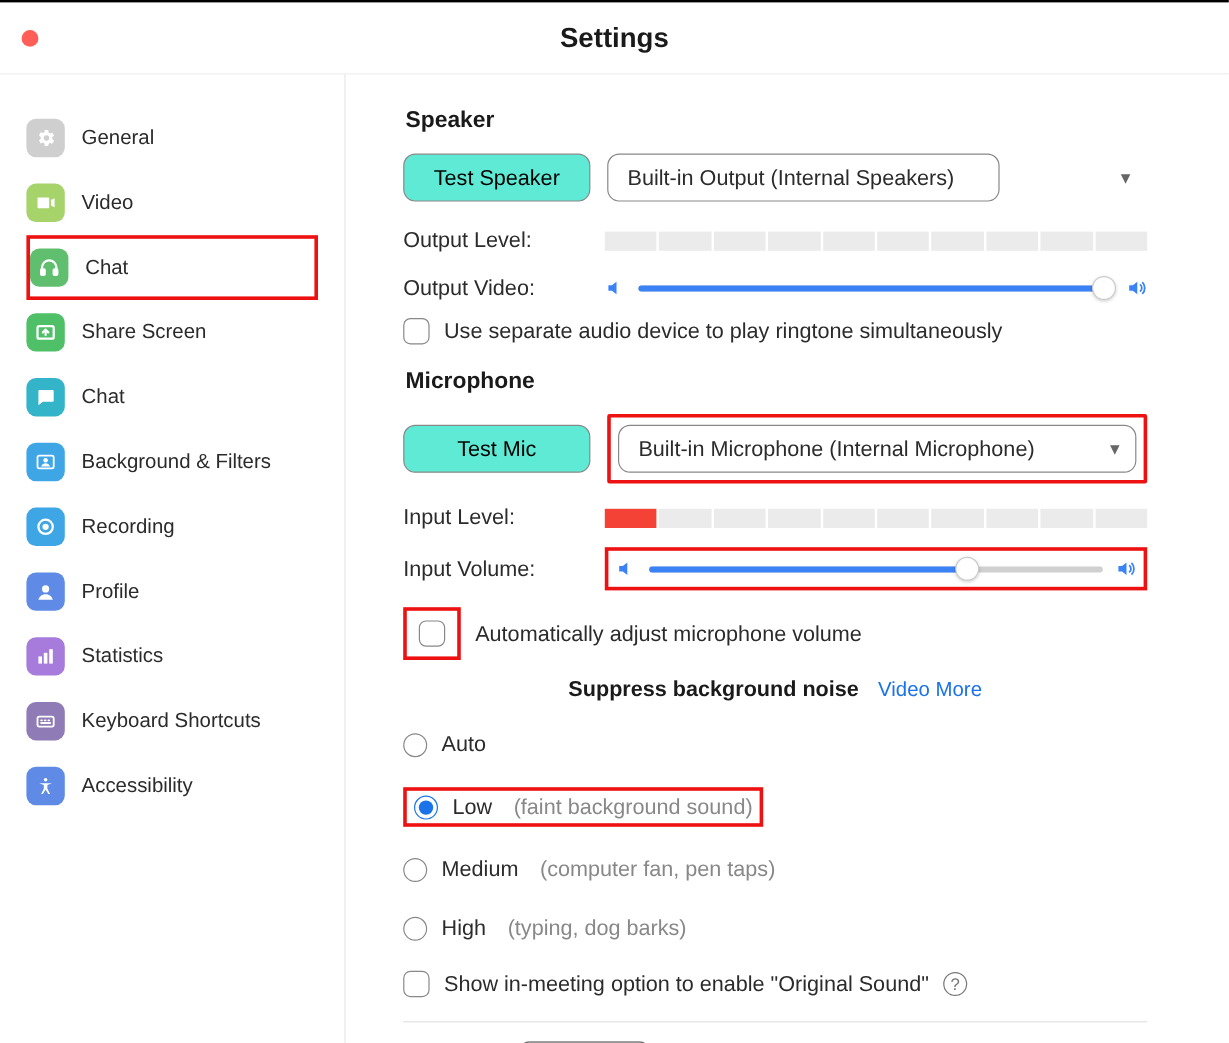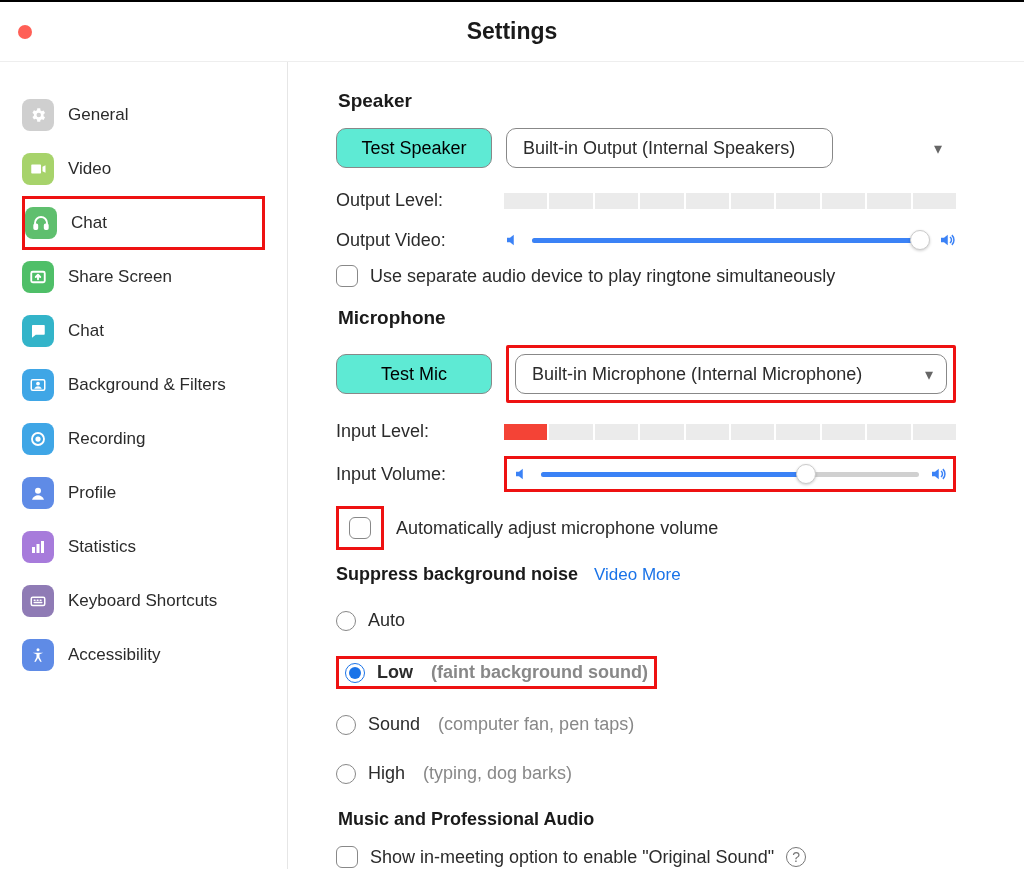--- a/index.html
+++ b/index.html
@@ -237,20 +237,21 @@
     background:#fff;
     color:#2b2b2b;
   }
   .redbox { border: 3px solid #e11; }
   .suppress-heading {
     font-size: 18px;
     font-weight: 700;
     margin: 10px 0 6px 0;
     display:flex;
     align-items:center;
+    justify-content:center;
   }
   .redbox-pad { padding: 4px 6px; }
 </style>
 </head>
 <body>
 
 <div class="titlebar">
   <div class="close-dot"></div>
   <div class="title">Settings</div>
 </div>
@@ -460,37 +461,36 @@
     </div>
 
     <div class="suppress-heading">
       <span>Suppress background noise</span>
       <a class="learn-link">Video More</a>
     </div>
     <div class="radio-row">
       <div class="radio"></div>
       <span>Auto</span>
     </div>
-    <div class="radio-row redbox" style="padding:3px 6px; width:fit-content; min-width:300px;font-weight:bold;">
+    <div class="radio-row redbox" style="padding:3px 6px; width:fit-content; min-width:300px;">
       <div class="radio checked"></div>
       <span>Low</span>
       <span class="hint">(faint background sound)</span>
     </div>
     <div class="radio-row">
       <div class="radio"></div>
-      <span>Sound</span>
+      <span>Medium</span>
       <span class="hint">(computer fan, pen taps)</span>
     </div>
     <div class="radio-row">
       <div class="radio"></div>
       <span>High</span>
       <span class="hint">(typing, dog barks)</span>
     </div>
 
-    <div class="section-heading" style="font-size:18px; margin-top:22px;">Music and Professional Audio</div>
     <div class="check-row" style="margin:6px 0;">
       <div class="checkbox"></div>
       <span>Show in-meeting option to enable "Original Sound"</span>
       <span class="help-icon">?</span>
     </div>
 
     <hr class="divider">
 
     <div class="ringtone-row">
       <span>Ringtones</span>

